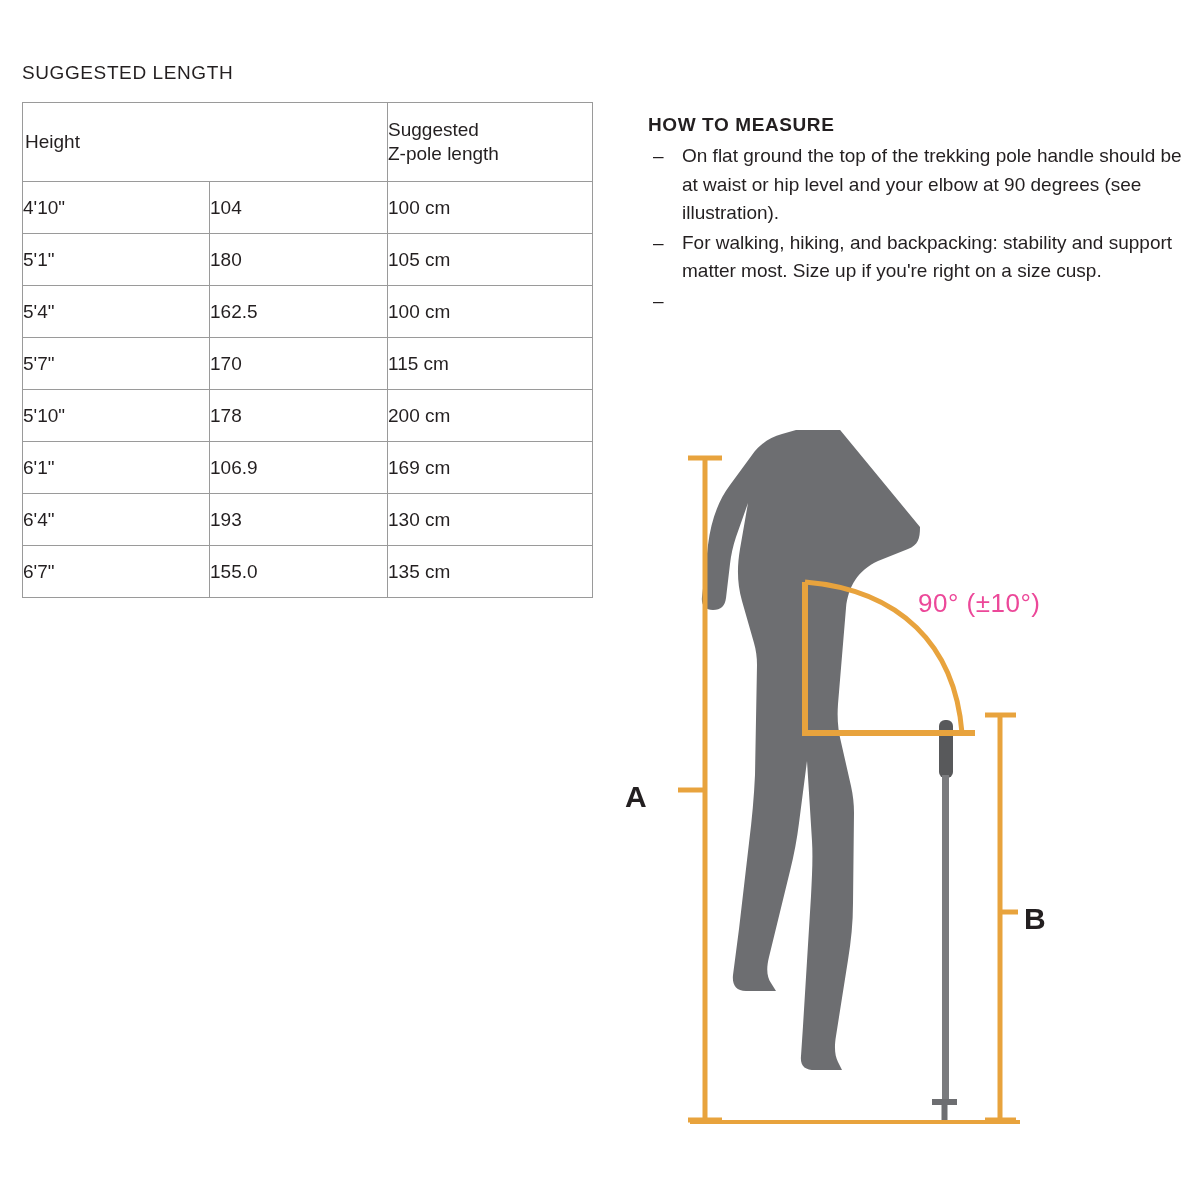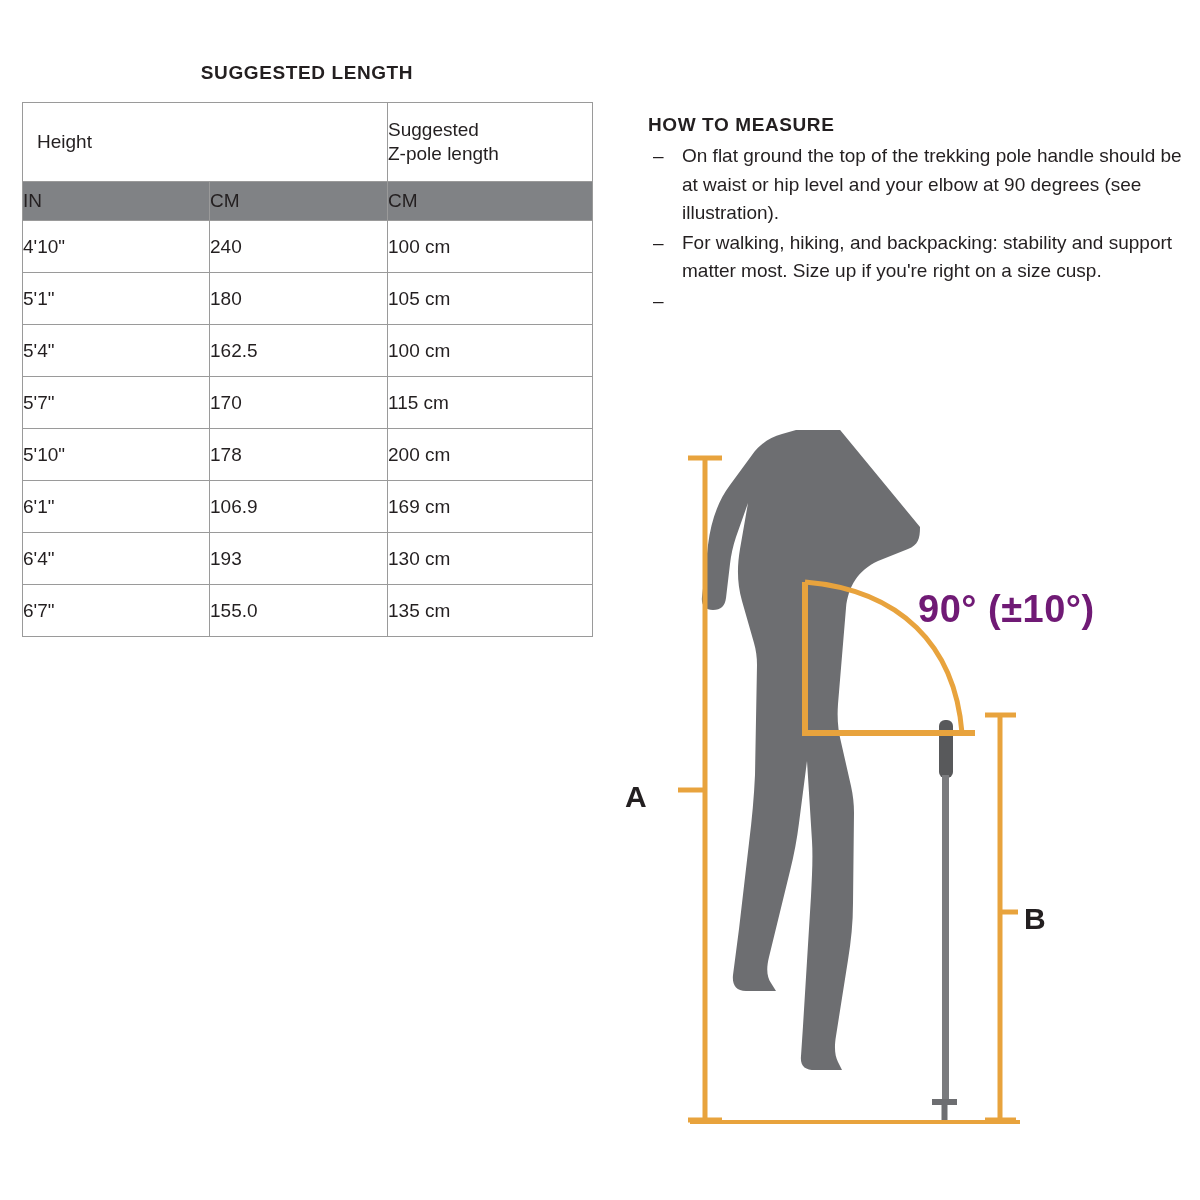--- a/index.html
+++ b/index.html
@@ -18,25 +18,24 @@
 
   
   .left-col {
     position: absolute;
     left: 22px;
     top: 62px;
     width: 570px;
   }
   .section-title {
     font-size: 19px;
-    font-weight: bold;
+    font-weight: normal;
     letter-spacing: 0.6px;
     margin: 0 0 18px 0;
     color: #231f20;
-    text-align: center;
   }
   table.size-table {
     border-collapse: collapse;
     width: 570px;
     table-layout: fixed;
   }
   table.size-table td, table.size-table th {
     border: 1px solid #9a9a9a;
     padding: 0;
     text-align: left;
@@ -49,21 +48,21 @@
   .col-2 { width: 178px; }
   .col-3 { width: 205px; }
 
   .head-row td {
     height: 78px;
     padding: 0 0 0 14px;
     font-size: 19px;
     line-height: 24px;
   }
   .head-row td.spanhead {
-    padding-left: 14px;
+    padding-left: 2px;
   }
   .subhead-row td {
     background: #808285;
     color: #ffffff;
     height: 38px;
     padding: 0 0 0 14px;
     font-size: 18px;
   }
   .data-row td {
     height: 51px;
@@ -108,23 +107,23 @@
     position: absolute;
     left: 600px;
     top: 430px;
     width: 600px;
     height: 720px;
   }
   .angle-label {
     position: absolute;
     left: 318px;
     top: 158px;
-    font-size: 38px;
-    font-weight: bold;
-    color: #701a75;
+    font-size: 26px;
+    font-weight: normal;
+    color: #ec4899;
     letter-spacing: 0.5px;
   }
   .letter-a {
     position: absolute;
     left: 25px;
     top: 350px;
     font-size: 30px;
     font-weight: bold;
     color: #231f20;
   }
@@ -150,29 +149,24 @@
         <col class="col-3">
     </colgroup>
     <tbody>
       <tr class="head-row">
         <td colspan="2" class="spanhead">Height</td>
         <td>
           <div>Suggested</div>
           <div>Z-pole length</div>
         </td>
       </tr>
-      <tr class="subhead-row">
-        <td>IN</td>
-        <td>CM</td>
-        <td>CM</td>
-      </tr>
 
       <tr class="data-row">
         <td>4'10"</td>
-        <td>240</td>
+        <td>104</td>
         <td>100 cm</td>
       </tr>
       <tr class="data-row">
         <td>5'1"</td>
         <td>180</td>
         <td>105 cm</td>
       </tr>
       <tr class="data-row">
         <td>5'4"</td>
         <td>162.5</td>

